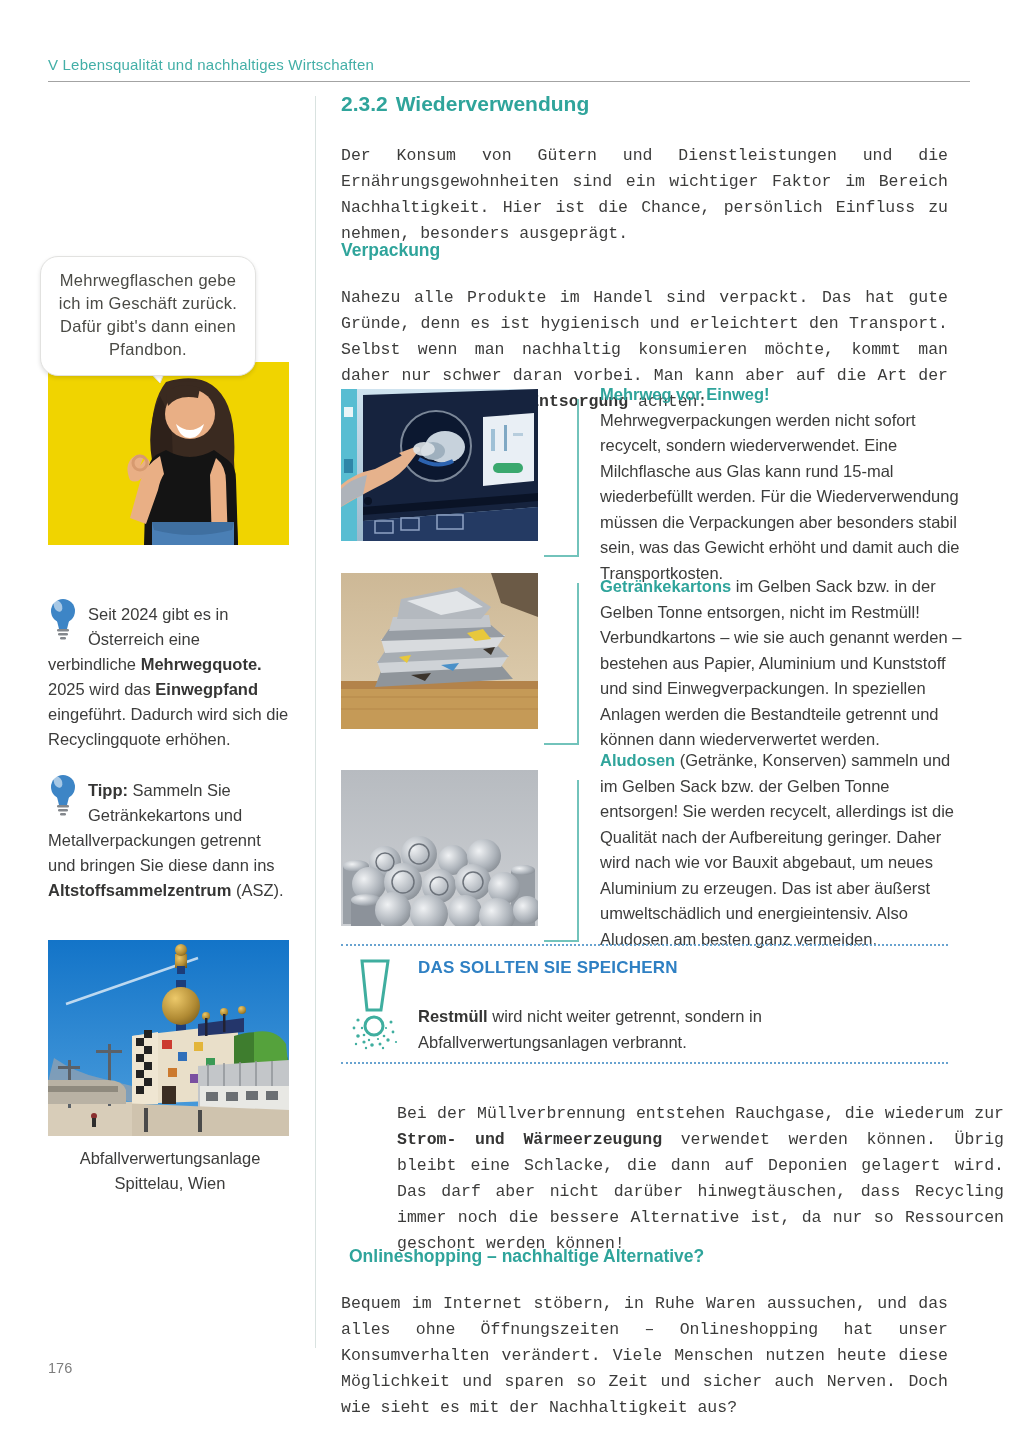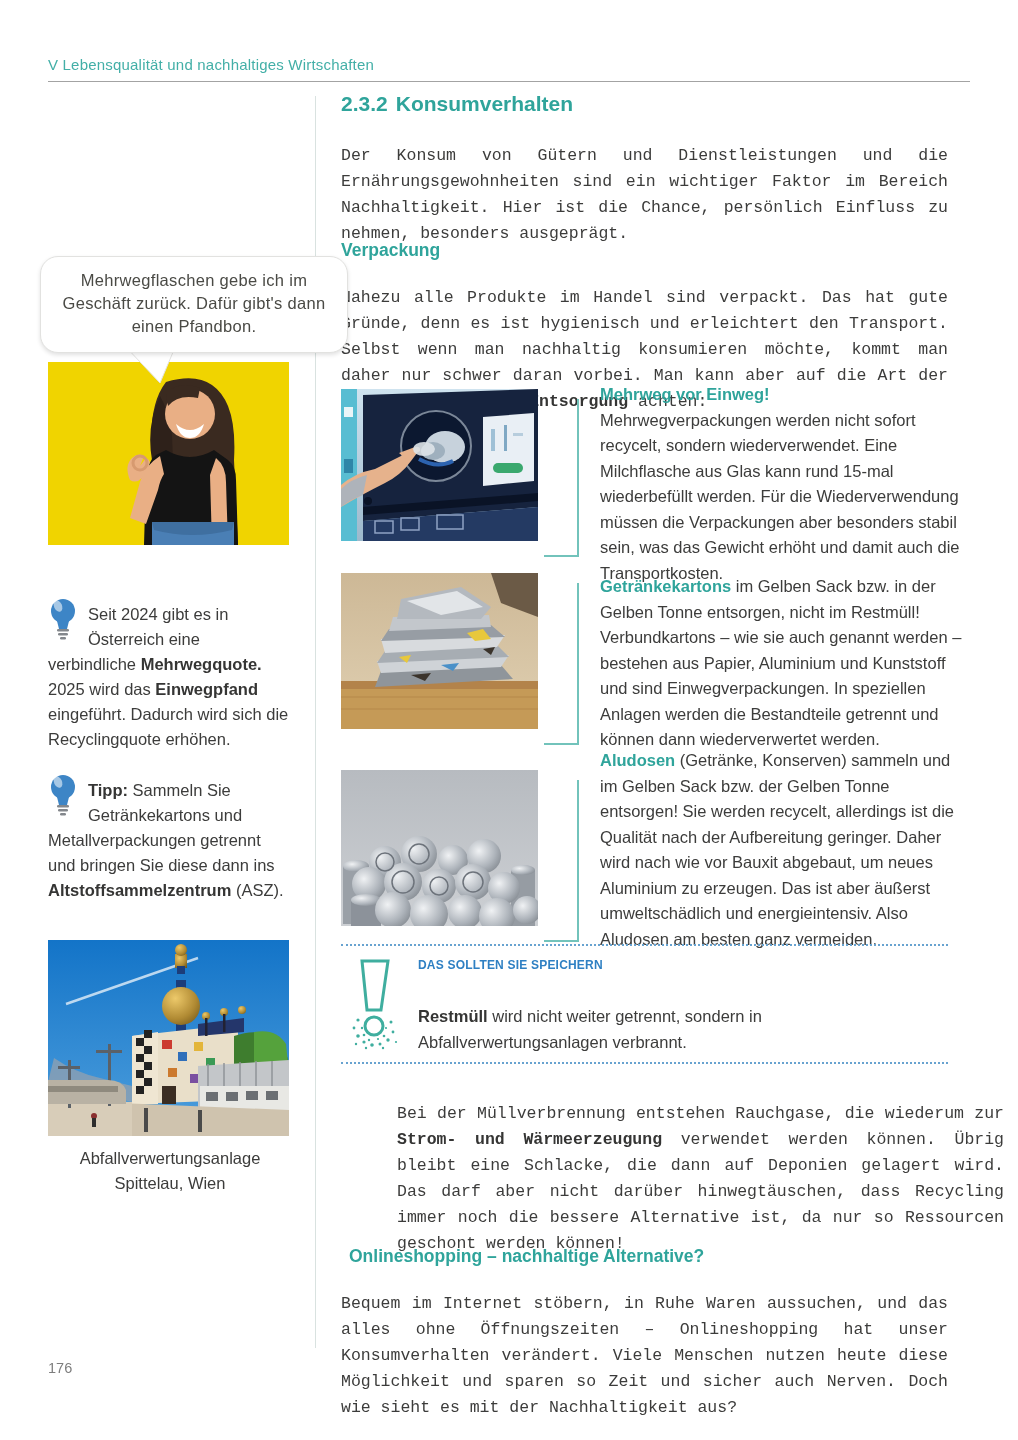--- a/index.html
+++ b/index.html
@@ -22,29 +22,29 @@
   .h-verpackung{left:341px;top:240px;}
   .p-verpackung{left:341px;top:268px;width:607px;}
 
   .media-img{left:341px;width:197px;overflow:hidden;}
   .bracket{border-right:2px solid #72c3bb;border-bottom:2px solid #72c3bb;}
   .media-text{left:600px;width:362px;font-size:16.5px;line-height:25.5px;}
   .media-text .lead,.media-text .mhead{color:#2fa49b;font-weight:700;}
   .media-text .mhead{display:block;}
 
   .dotline{left:341px;width:607px;height:0;border-top:2px dotted #68a3d0;}
-  .box-title{left:418px;top:958px;font-size:12px;font-weight:700;color:#2f80c3;letter-spacing:.2px;}
+  .box-title{left:418px;top:958px;font-size:17px;font-weight:700;color:#2f80c3;letter-spacing:.2px;}
   .box-text{left:418px;top:986px;width:532px;}
 
   .p-burn{left:349px;top:1084px;width:607px;margin-left:48px;}
   .h-online{left:349px;top:1246px;}
   .p-online{left:341px;top:1274px;width:607px;}
 
   
-  .bubble{left:40px;top:256px;width:308px;background:#fff;border:1px solid #e2e2e0;
+  .bubble{left:40px;top:256px;width:216px;background:#fff;border:1px solid #e2e2e0;
           border-radius:18px;box-shadow:0 2px 4px rgba(0,0,0,.12);
           padding:12px 8px 14px;box-sizing:border-box;text-align:center;
           font-size:16.5px;line-height:23px;color:#4a4a45;letter-spacing:.3px;z-index:3;}
   .bubble-tail{left:120px;top:345px;z-index:2;}
   .photo{overflow:hidden;}
   .woman-photo{left:48px;top:362px;width:241px;height:183px;z-index:1;}
   .tip{left:48px;width:244px;font-size:16.5px;line-height:25px;}
   .tip .bulb{float:left;margin:-4px 10px 0 0;}
   .tip1{top:602px;}
   .tip2{top:778px;}
@@ -57,21 +57,21 @@
 </head>
 <body>
 
 <div class="page">
 
   <div class="abs chap-header">V  Lebensqualität und nachhaltiges Wirtschaften</div>
   <div class="abs header-rule"></div>
   <div class="abs col-rule"></div>
 
   <div class="abs h-section">
-    <span class="num">2.3.2</span><span>Konsumverhalten</span>
+    <span class="num">2.3.2</span><span>Wiederverwendung</span>
   </div>
 
   <p class="abs para just p-intro"><span>Der Konsum von Gütern und Dienstleistungen und die Ernährungsgewohnheiten sind ein wichtiger Faktor im Bereich Nachhaltigkeit. Hier ist die Chance, persönlich Einfluss zu nehmen, besonders ausgeprägt.</span></p>
 
   <div class="abs h-sub h-verpackung">Verpackung</div>
   <p class="abs para just p-verpackung"><span>Nahezu alle Produkte im Handel sind verpackt. Das hat gute Gründe, denn es ist hygienisch und erleichtert den Transport. Selbst wenn man nachhaltig konsumieren möchte, kommt man daher nur schwer daran vorbei. Man kann aber auf die Art der </span><strong>Verpackung</strong><span> und die </span><strong>Entsorgung</strong><span> achten:</span></p>
 
   <div class="abs photo media-img" style="top:389px;height:152px;">
     <svg width="197" height="152" viewBox="0 0 197 152">
       <defs>

